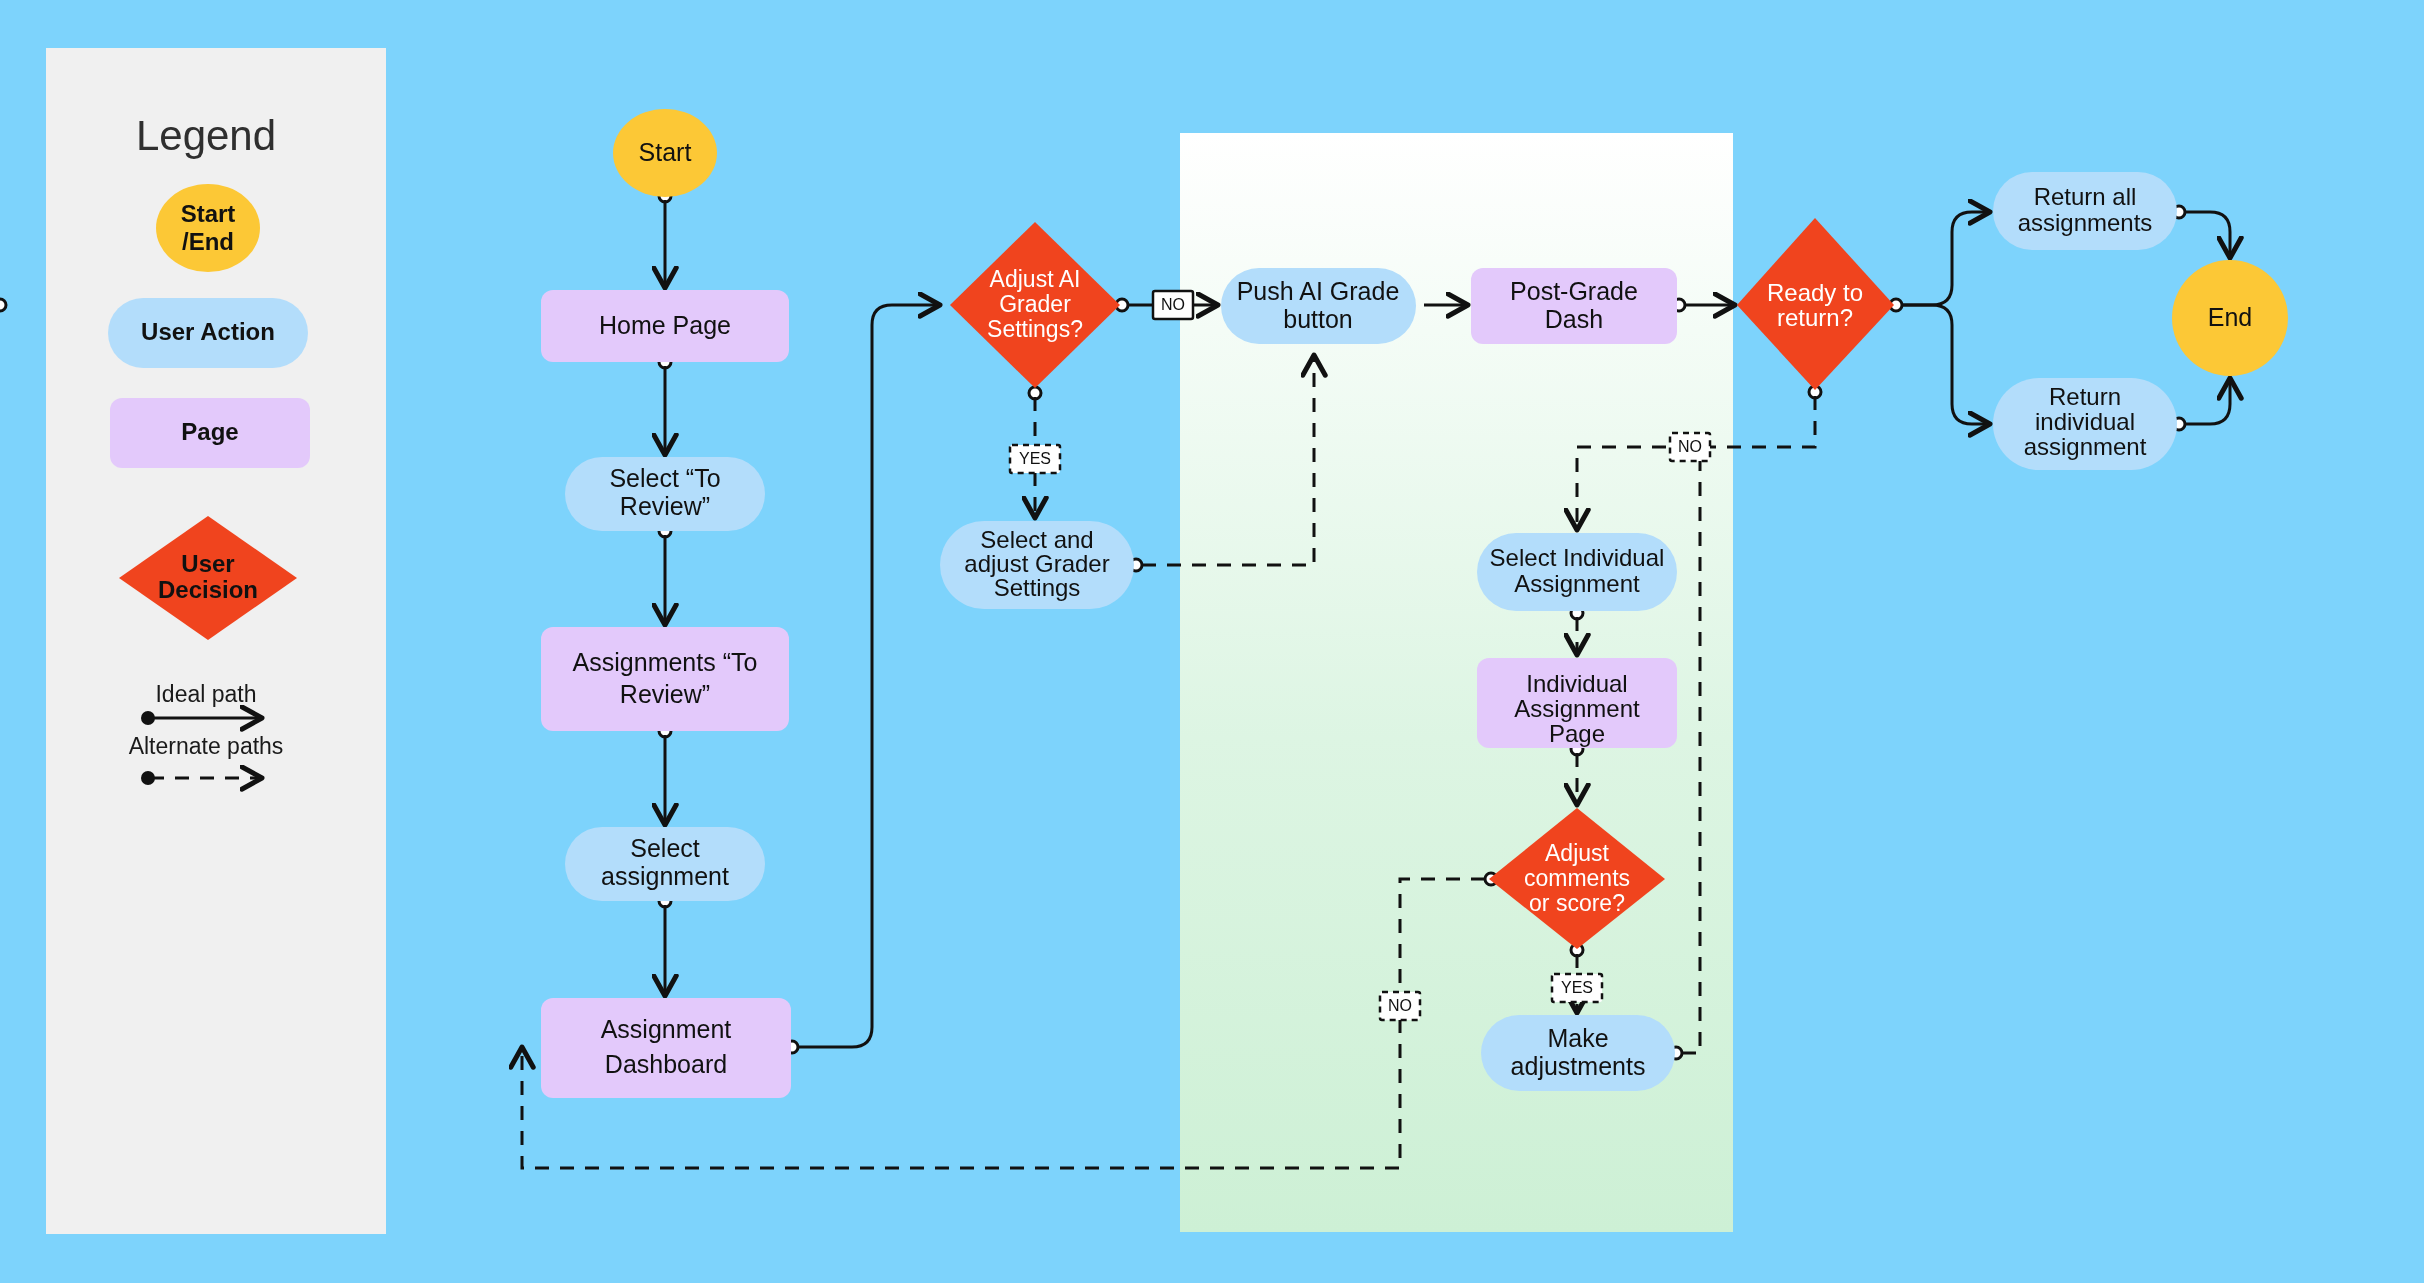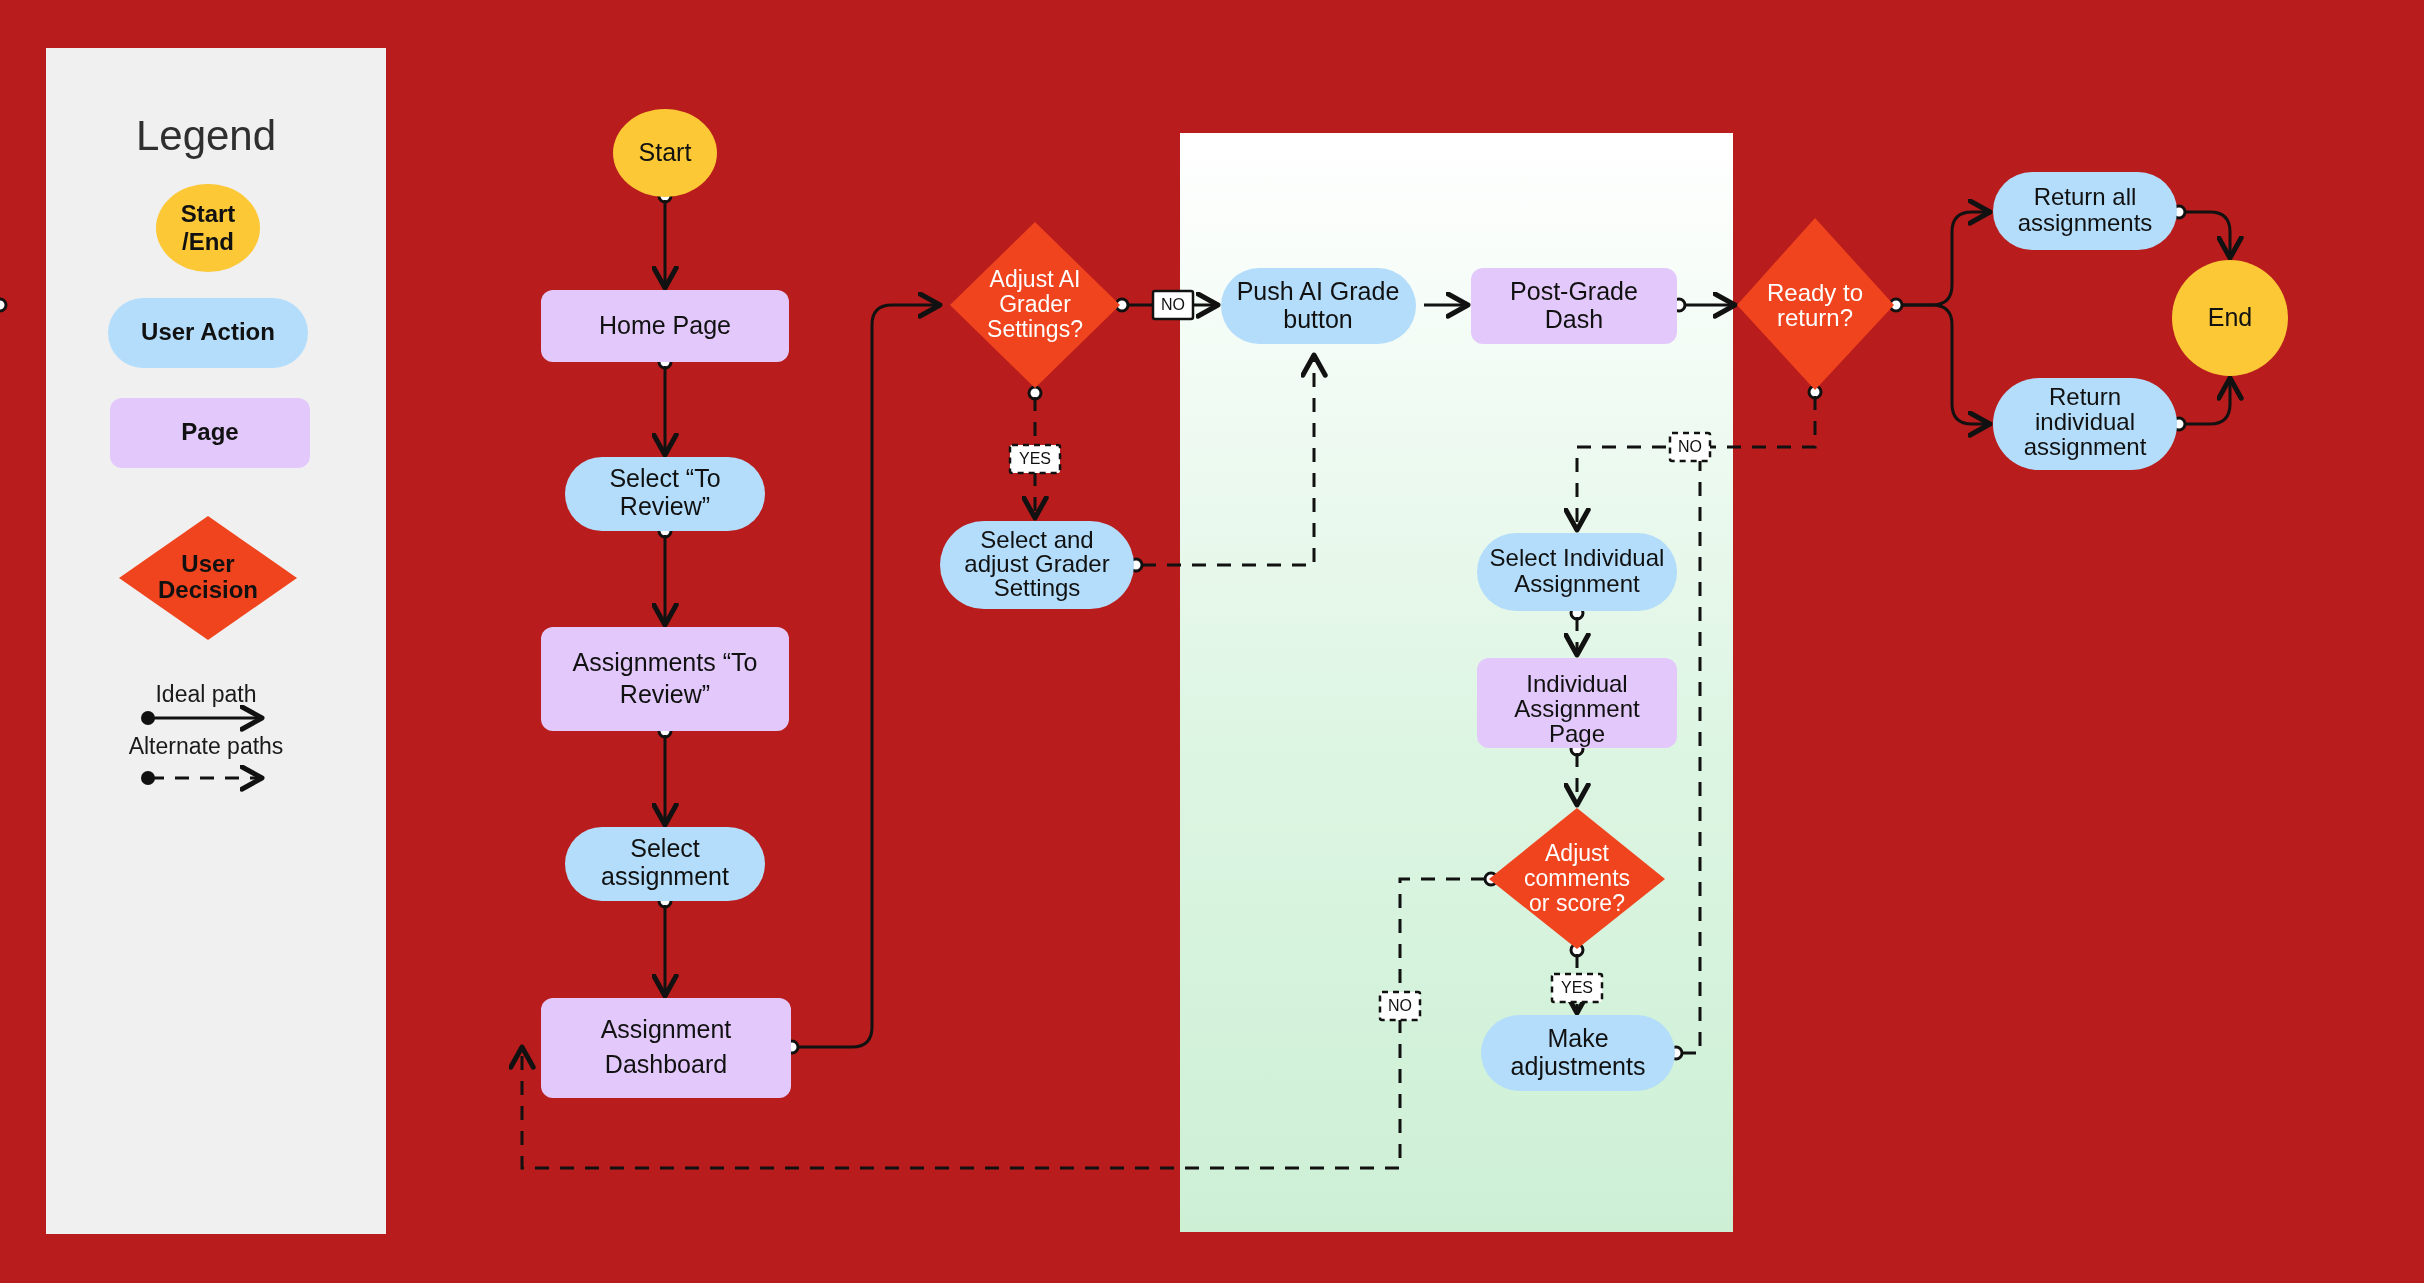--- a/index.html
+++ b/index.html
@@ -10,21 +10,21 @@
   body {
     width: 2424px;
     height: 1283px;
     font-family: "Liberation Sans", sans-serif;
     overflow: hidden;
   }
   #canvas {
     position: relative;
     width: 2424px;
     height: 1283px;
-    background: #b91c1c;
+    background: #7dd3fc;
   }
   svg.diagram {
     position: absolute;
     top: 0; left: 0;
     width: 2424px;
     height: 1283px;
   }
   .node-label {
     font-family: "Liberation Sans", sans-serif;
     text-anchor: middle;

